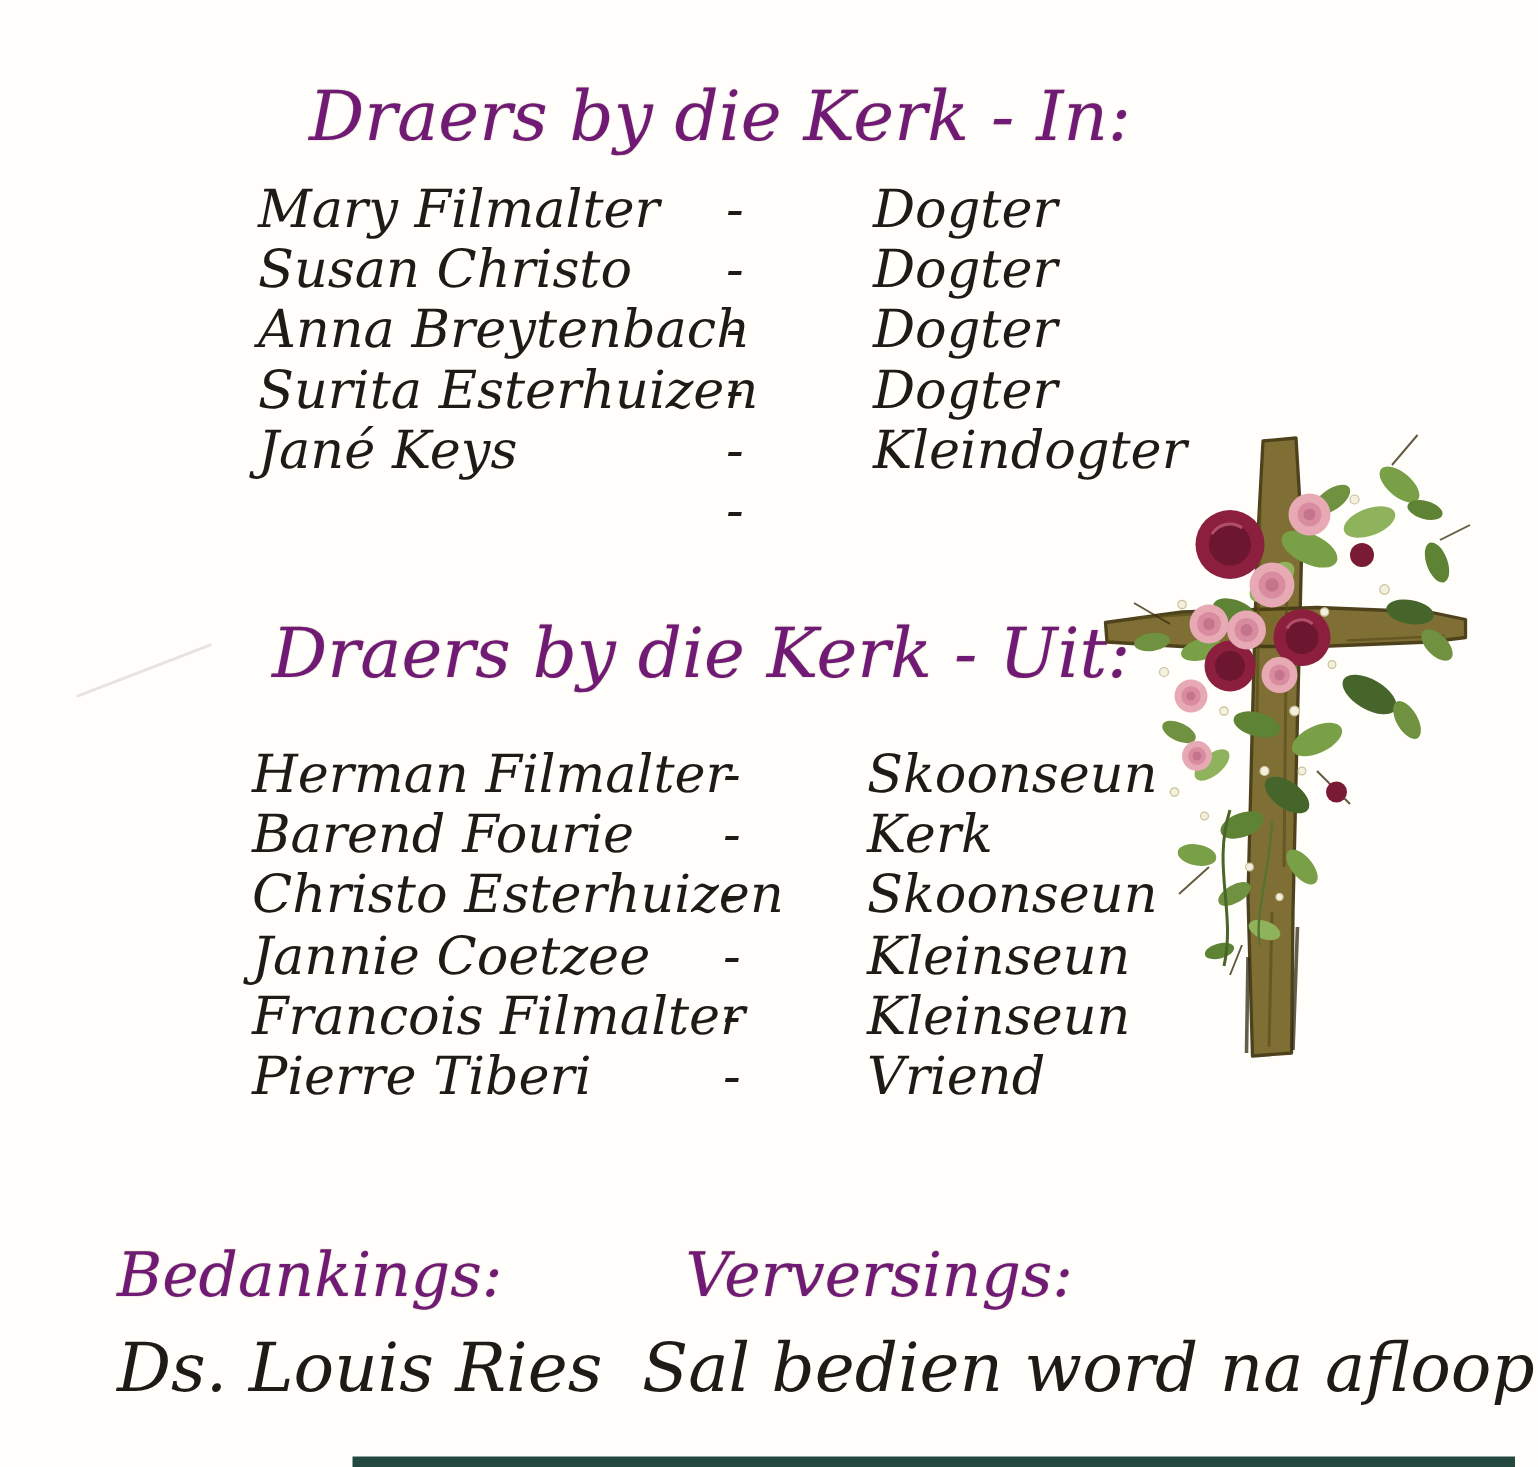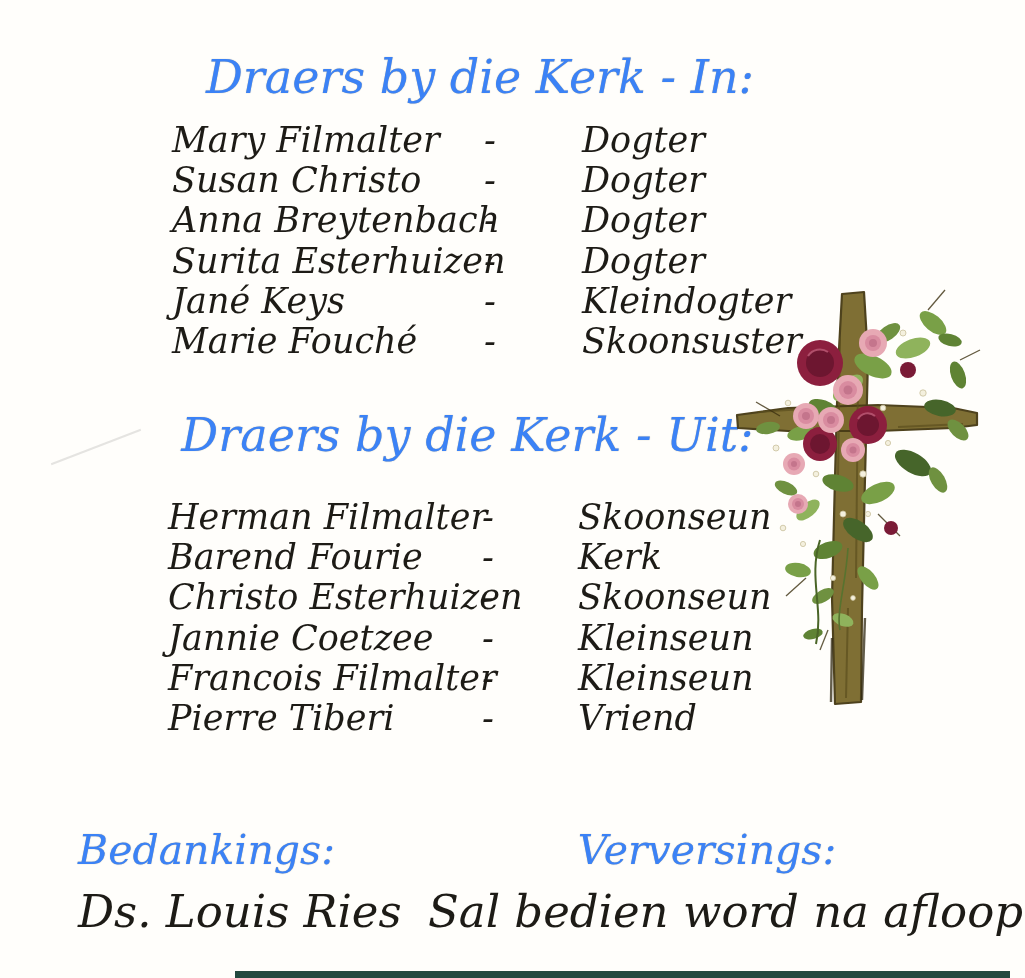--- a/index.html
+++ b/index.html
@@ -3,21 +3,21 @@
 <meta charset="utf-8">
 <style>
   html,body{margin:0;padding:0;}
   body{
     width:1025px;height:978px;position:relative;overflow:hidden;
     background:#fffefb;
     font-family:"DejaVu Serif", serif;
     font-style:italic;
     color:#1d1b16;
   }
-  .gold{color:#3b82f6;text-shadow:0 0 1px rgba(96,74,14,.45);}
+  .gold{color:#701a75;text-shadow:0 0 1px rgba(96,74,14,.45);}
   .title{position:absolute;text-align:center;font-size:46px;white-space:nowrap;}
   .title-in{left:20px;width:920px;top:50px;}
   .title-uit{left:0px;width:935px;top:408px;}
   .row{position:absolute;left:0;width:100%;font-size:35px;height:42px;padding-left:48px;}
   .c-name{position:absolute;left:172px;white-space:nowrap;}
   .c-dash{position:absolute;left:484px;}
   .c-rel{position:absolute;left:582px;white-space:nowrap;}
   .list-uit .c-name{left:168px;}
   .list-uit .c-dash{left:482px;}
   .list-uit .c-rel{left:578px;}
@@ -53,23 +53,21 @@
     <span class="c-name">Surita Esterhuizen</span>
     <span class="c-dash">-</span>
     <span class="c-rel">Dogter</span>
   </div>
   <div class="row" style="top:281px">
     <span class="c-name">Jané Keys</span>
     <span class="c-dash">-</span>
     <span class="c-rel">Kleindogter</span>
   </div>
   <div class="row" style="top:321px">
-    <span class="c-name">Marie Fouché</span>
-    <span class="c-dash">-</span>
-    <span class="c-rel">Skoonsuster</span>
+    <span class="c-dash">-</span>
   </div>
 </div>
 
 <div class="title title-uit gold">Draers by die Kerk - Uit:</div>
 
 <div class="list-uit">
   <div class="row" style="top:497px">
     <span class="c-name">Herman Filmalter</span>
     <span class="c-dash">-</span>
     <span class="c-rel">Skoonseun</span>
@@ -97,21 +95,21 @@
   <div class="row" style="top:698px">
     <span class="c-name">Pierre Tiberi</span>
     <span class="c-dash">-</span>
     <span class="c-rel">Vriend</span>
   </div>
 </div>
 
 <div class="subhead gold" style="left:78px;top:826px">Bedankings:</div>
 <div class="note" style="left:78px;top:885px">Ds. Louis Ries</div>
 
-<div class="subhead gold" style="left:457px;top:826px;width:500px;text-align:center">Verversings:</div>
+<div class="subhead gold" style="left:457px;top:826px;width:500px;text-align:left">Verversings:</div>
 <div class="note" style="left:428px;top:885px">Sal bedien word na afloop van die diens.</div>
 
 <svg class="floral" viewBox="0 0 300 430" aria-hidden="true">
 
   <g>
     <path d="M114,16 L136,14 L140,80 L137,200 L134,330 L133,424 L107,426 L104,320 L107,200 L110,90 Z" fill="#7a6a2c" stroke="#473b15" stroke-width="2.2" stroke-linejoin="round" opacity="0.96"></path>
     <path d="M9,137 L60,130 L150,127 L225,130 L249,135 L249,147 L225,150 L150,153 L60,153 L10,150 Z" fill="#7a6a2c" stroke="#473b15" stroke-width="2.2" stroke-linejoin="round" opacity="0.96"></path>
     <path d="M112,60 L110,200 M130,100 L128,300 M120,330 L118,420" stroke="#5b4e1e" stroke-width="2" fill="none" opacity="0.7"></path>
     <path d="M30,134 L90,130 M170,149 L235,146" stroke="#5b4e1e" stroke-width="1.8" fill="none" opacity="0.7"></path>
     <path d="M104,360 L103,424 M137,340 L134,422" stroke="#2f2710" stroke-width="2.4" fill="none" opacity="0.75"></path>

